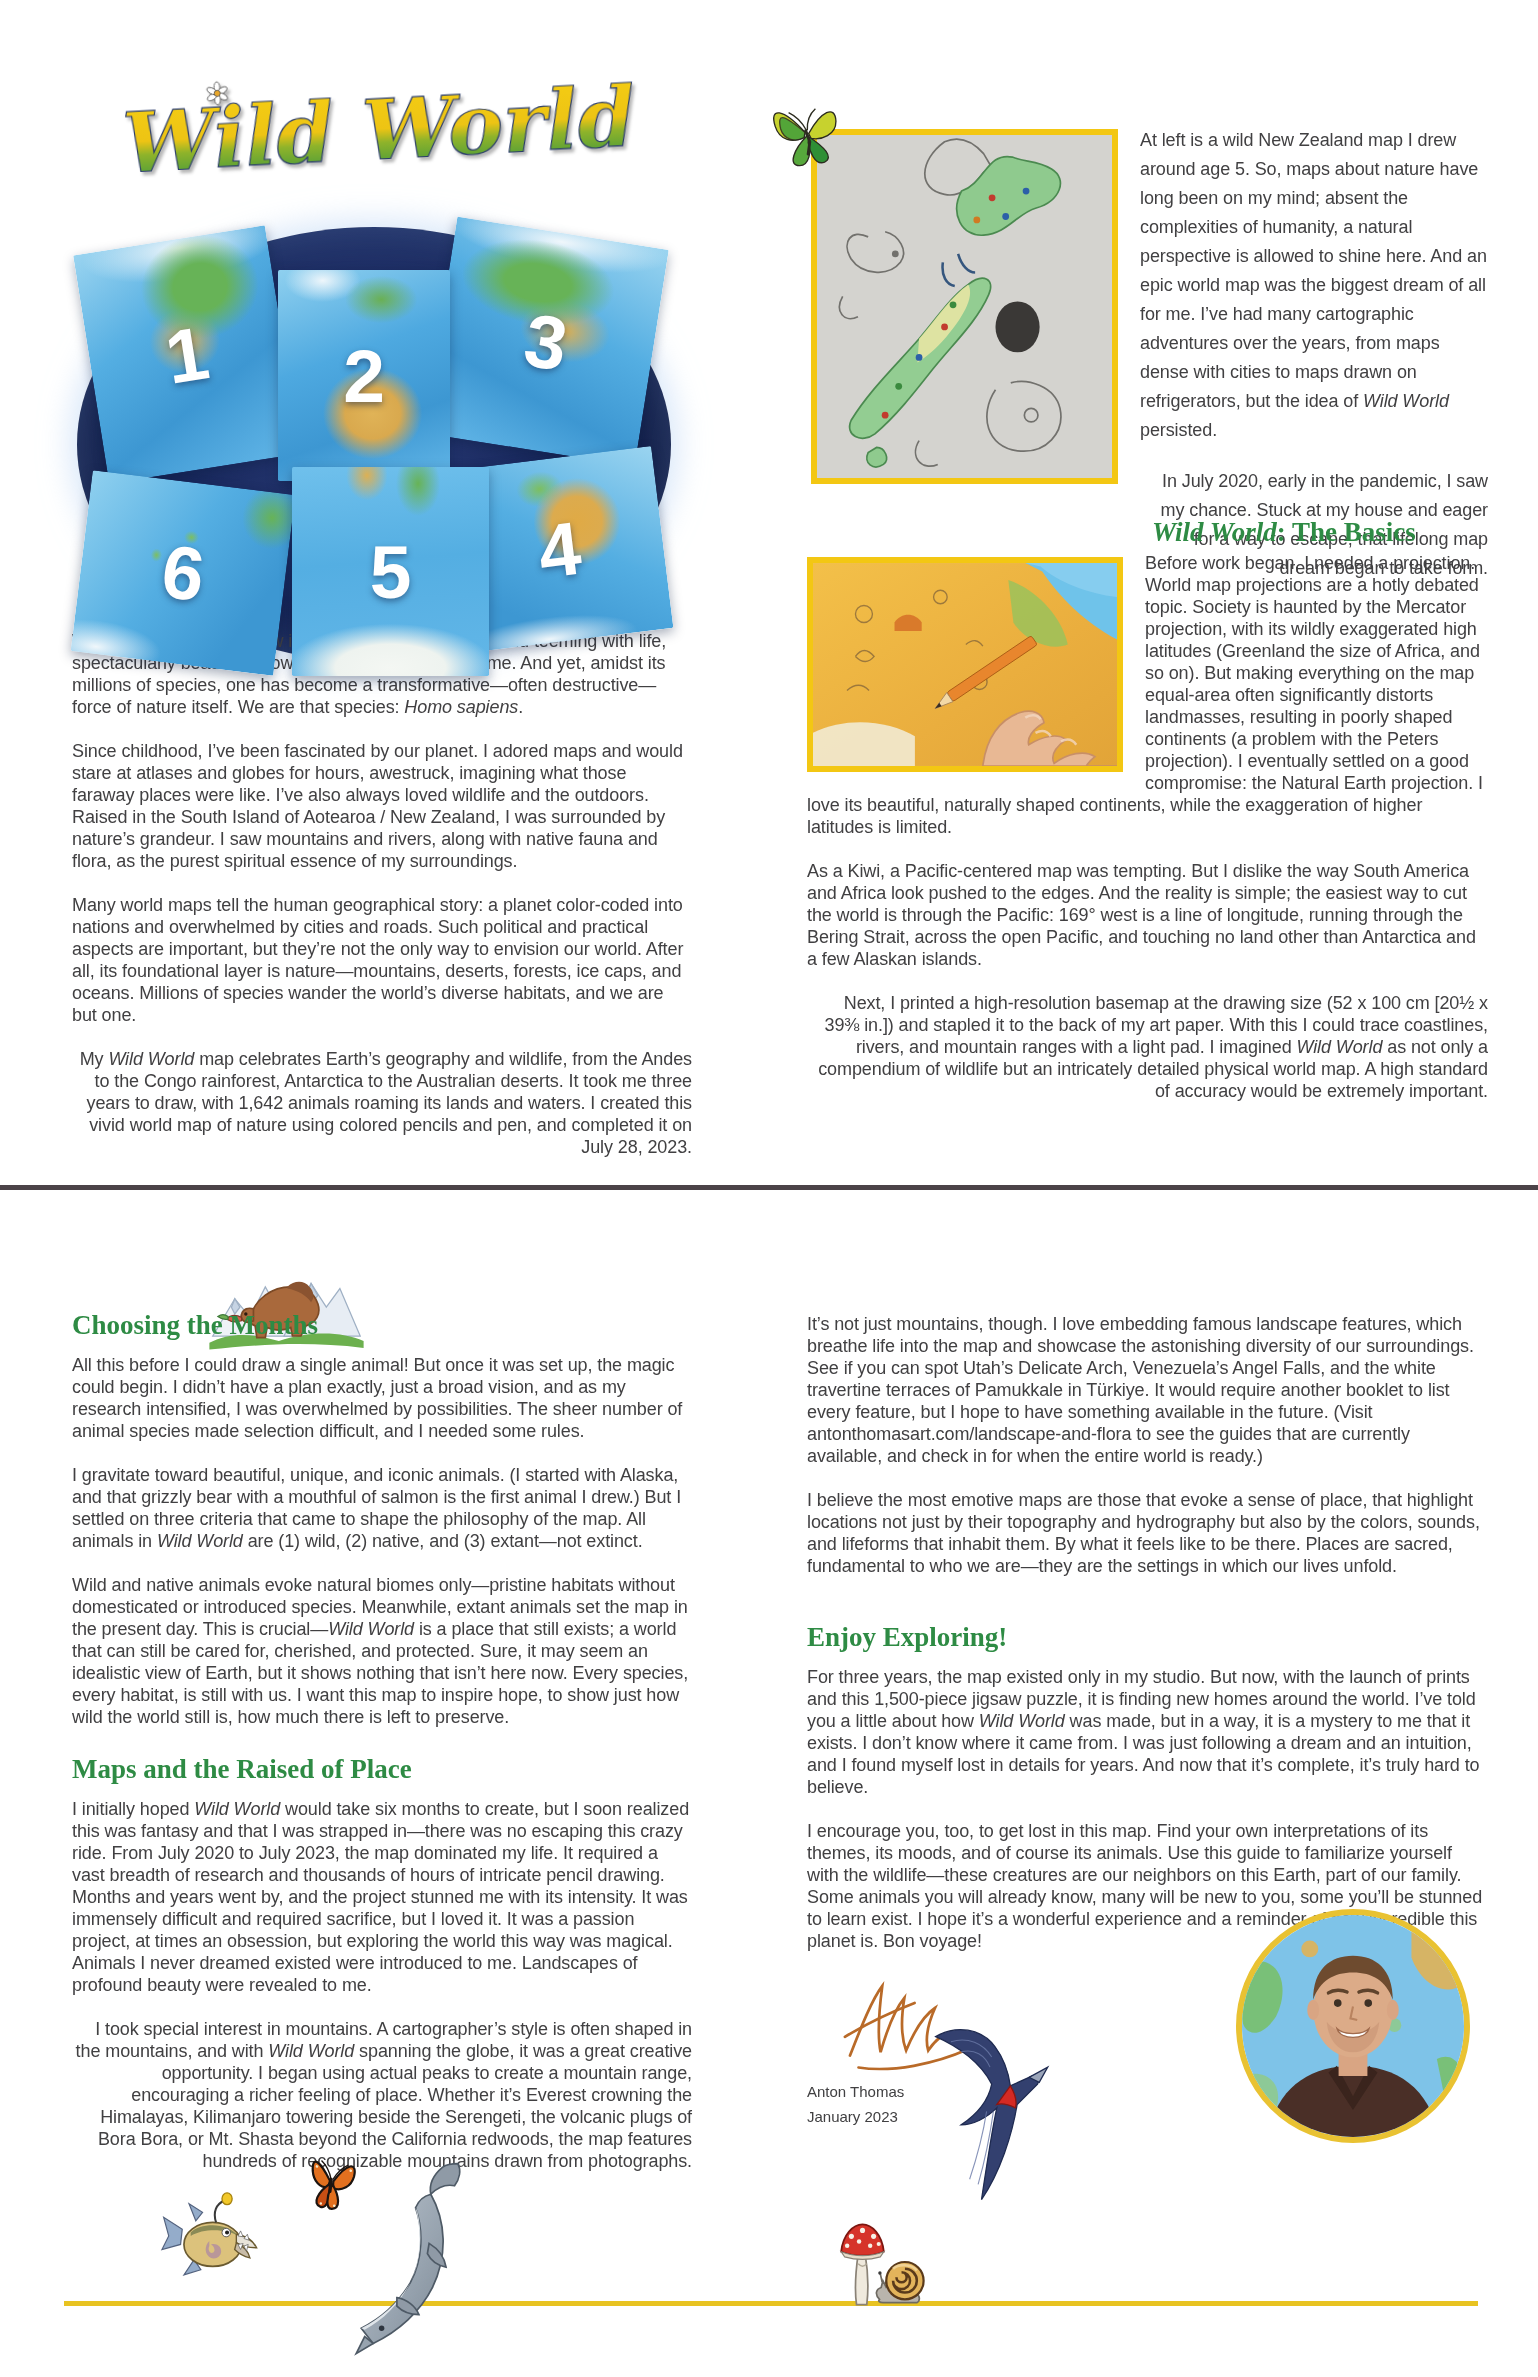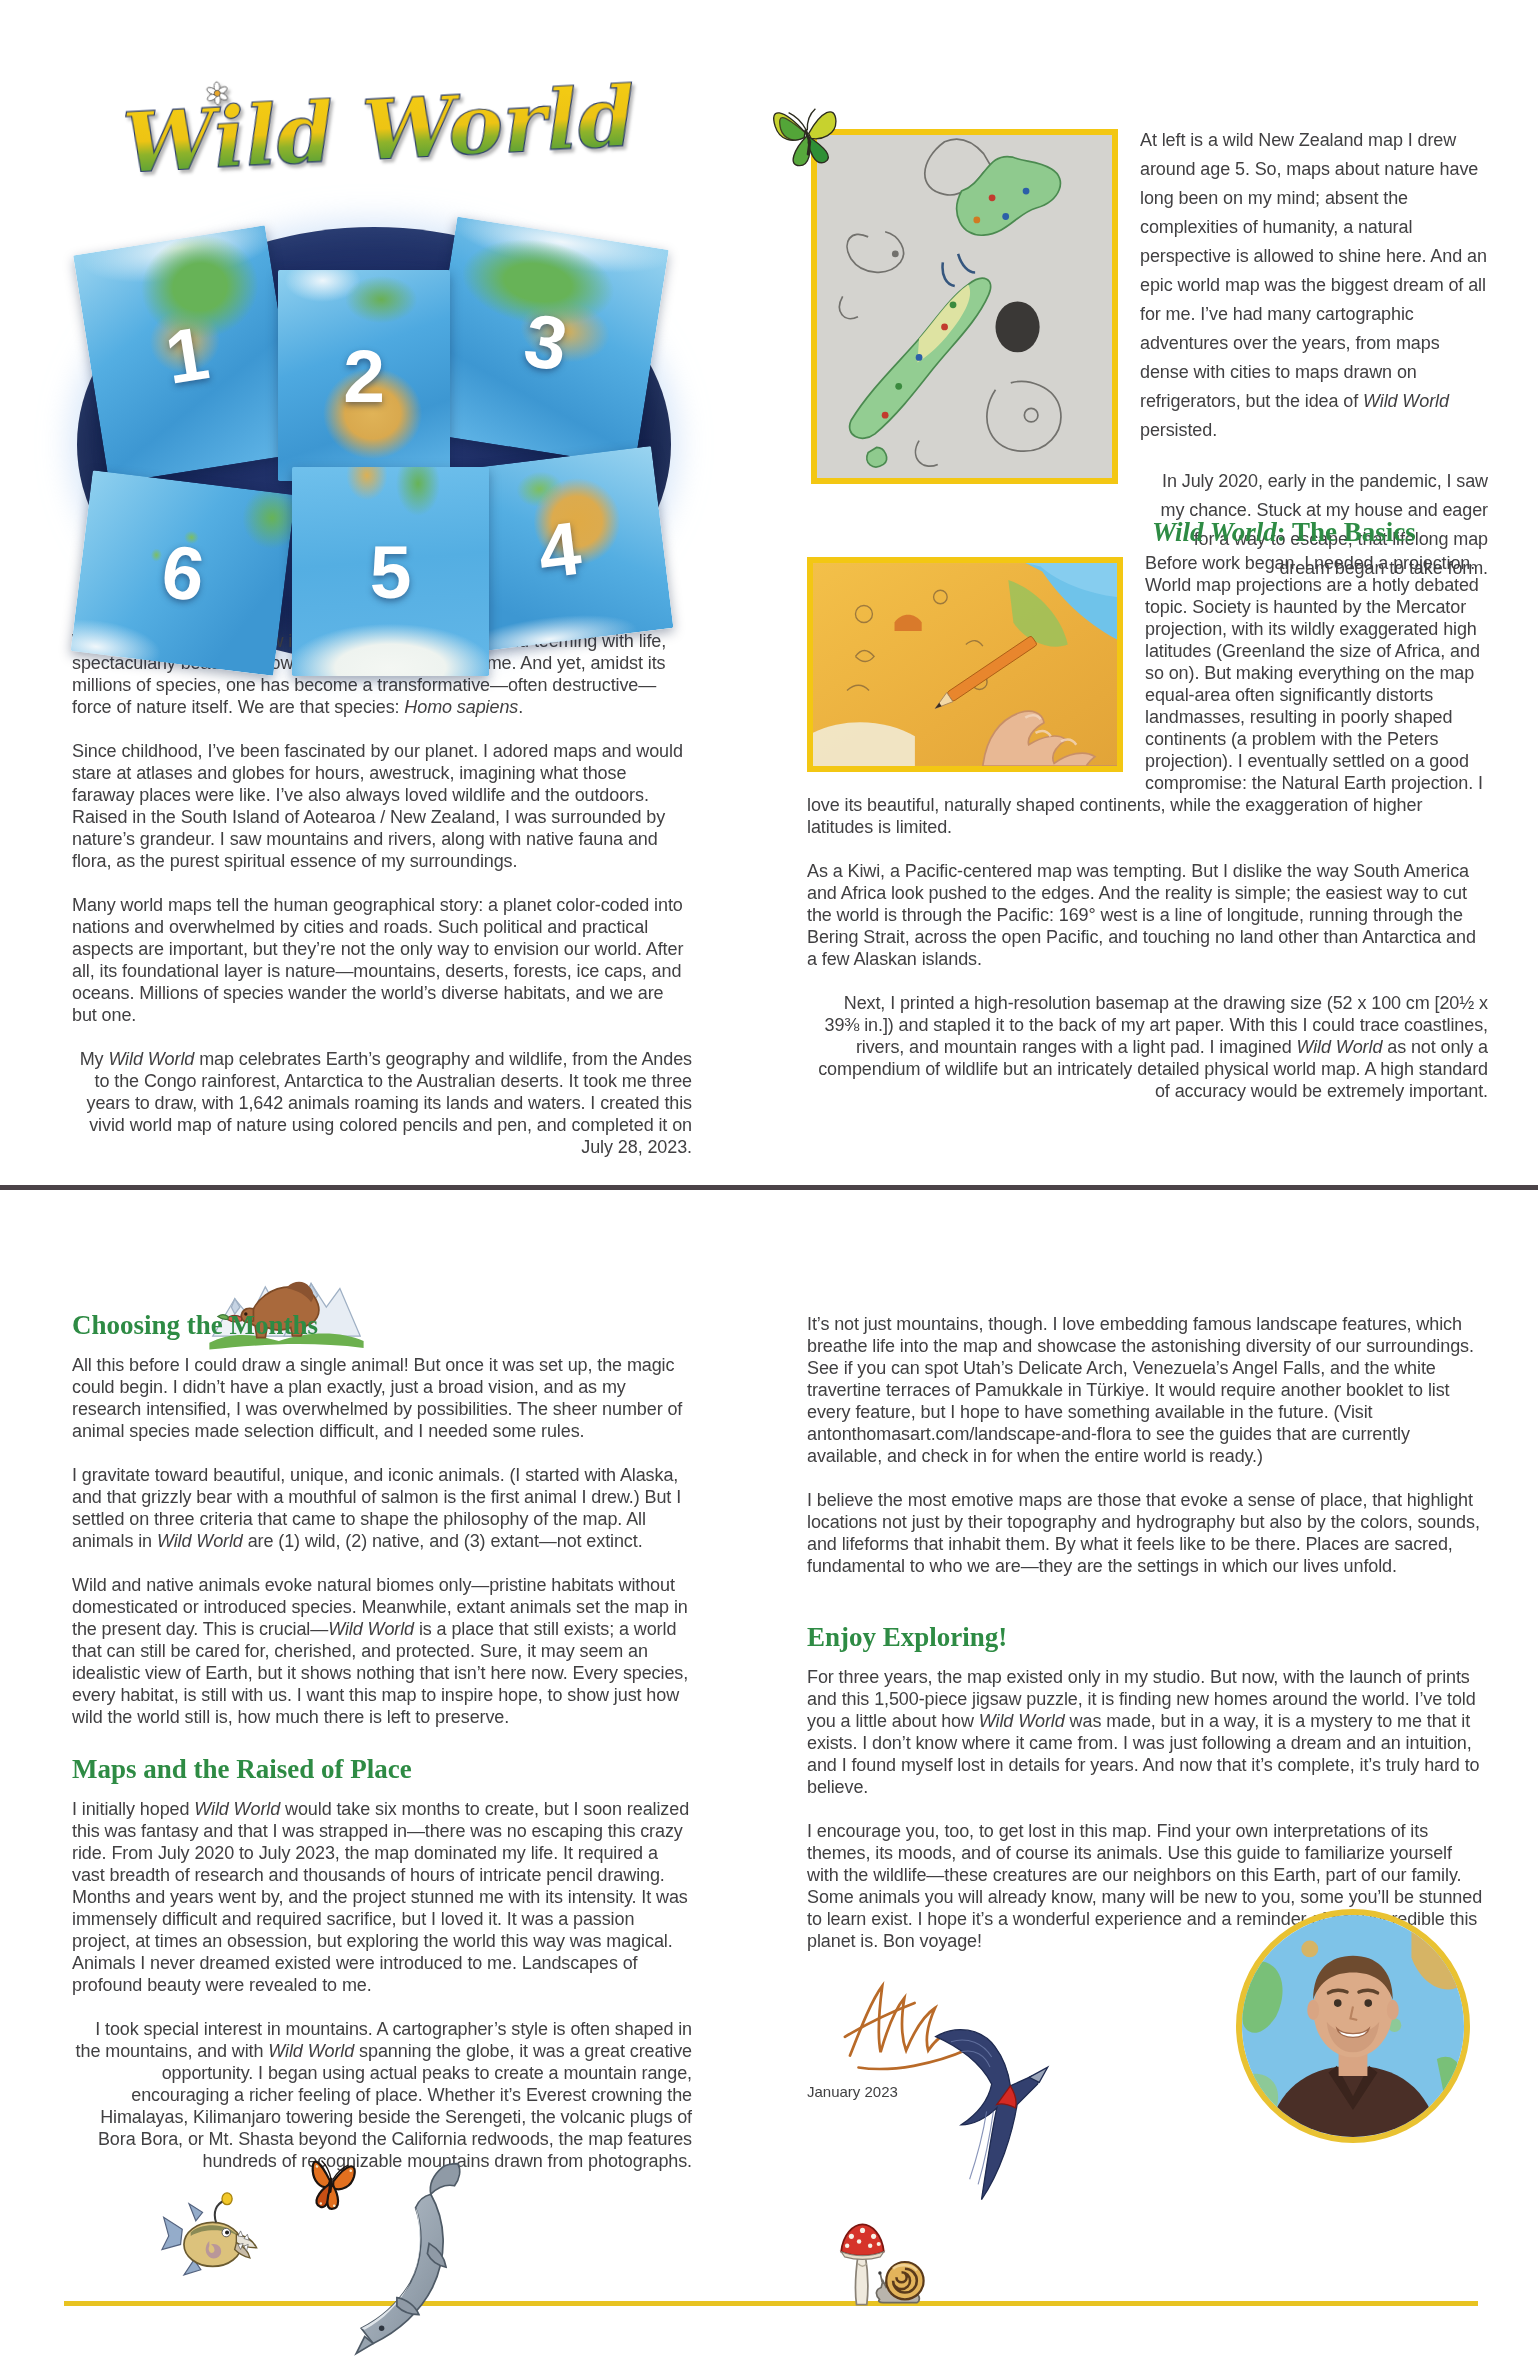--- a/index.html
+++ b/index.html
@@ -276,20 +276,21 @@
     <div class="sig-wrap">
       <svg width="170" height="102" viewBox="0 0 200 120">
         <g stroke="#b96a28" stroke-width="3.2" fill="none" stroke-linecap="round">
           <path d="M20,96 C34,60 46,30 58,14 C54,44 52,72 56,92 C64,64 74,40 84,28 C80,52 80,74 86,90 C96,66 108,48 120,40 C112,58 108,76 112,90 C120,78 130,70 140,68"></path>
           <path d="M14,74 C40,58 70,44 96,34"></path>
           <path d="M30,110 C70,116 120,106 160,88"></path>
         </g>
       </svg>
     </div>
     <div class="byline">
+      <div>Anton Thomas</div>
       <div>January 2023</div>
     </div>
   </div>
 
   <div class="portrait">
     <svg width="222" height="222" viewBox="0 0 262 262">
       <rect width="262" height="262" fill="#7ec3e8"></rect>
       <g opacity=".9">
         <path d="M0,60 C40,40 60,80 40,120 C20,150 0,140 0,120 Z" fill="#79c06c"></path>
         <path d="M200,20 C240,10 262,40 262,80 C240,100 210,80 200,50 Z" fill="#e0b357"></path>

